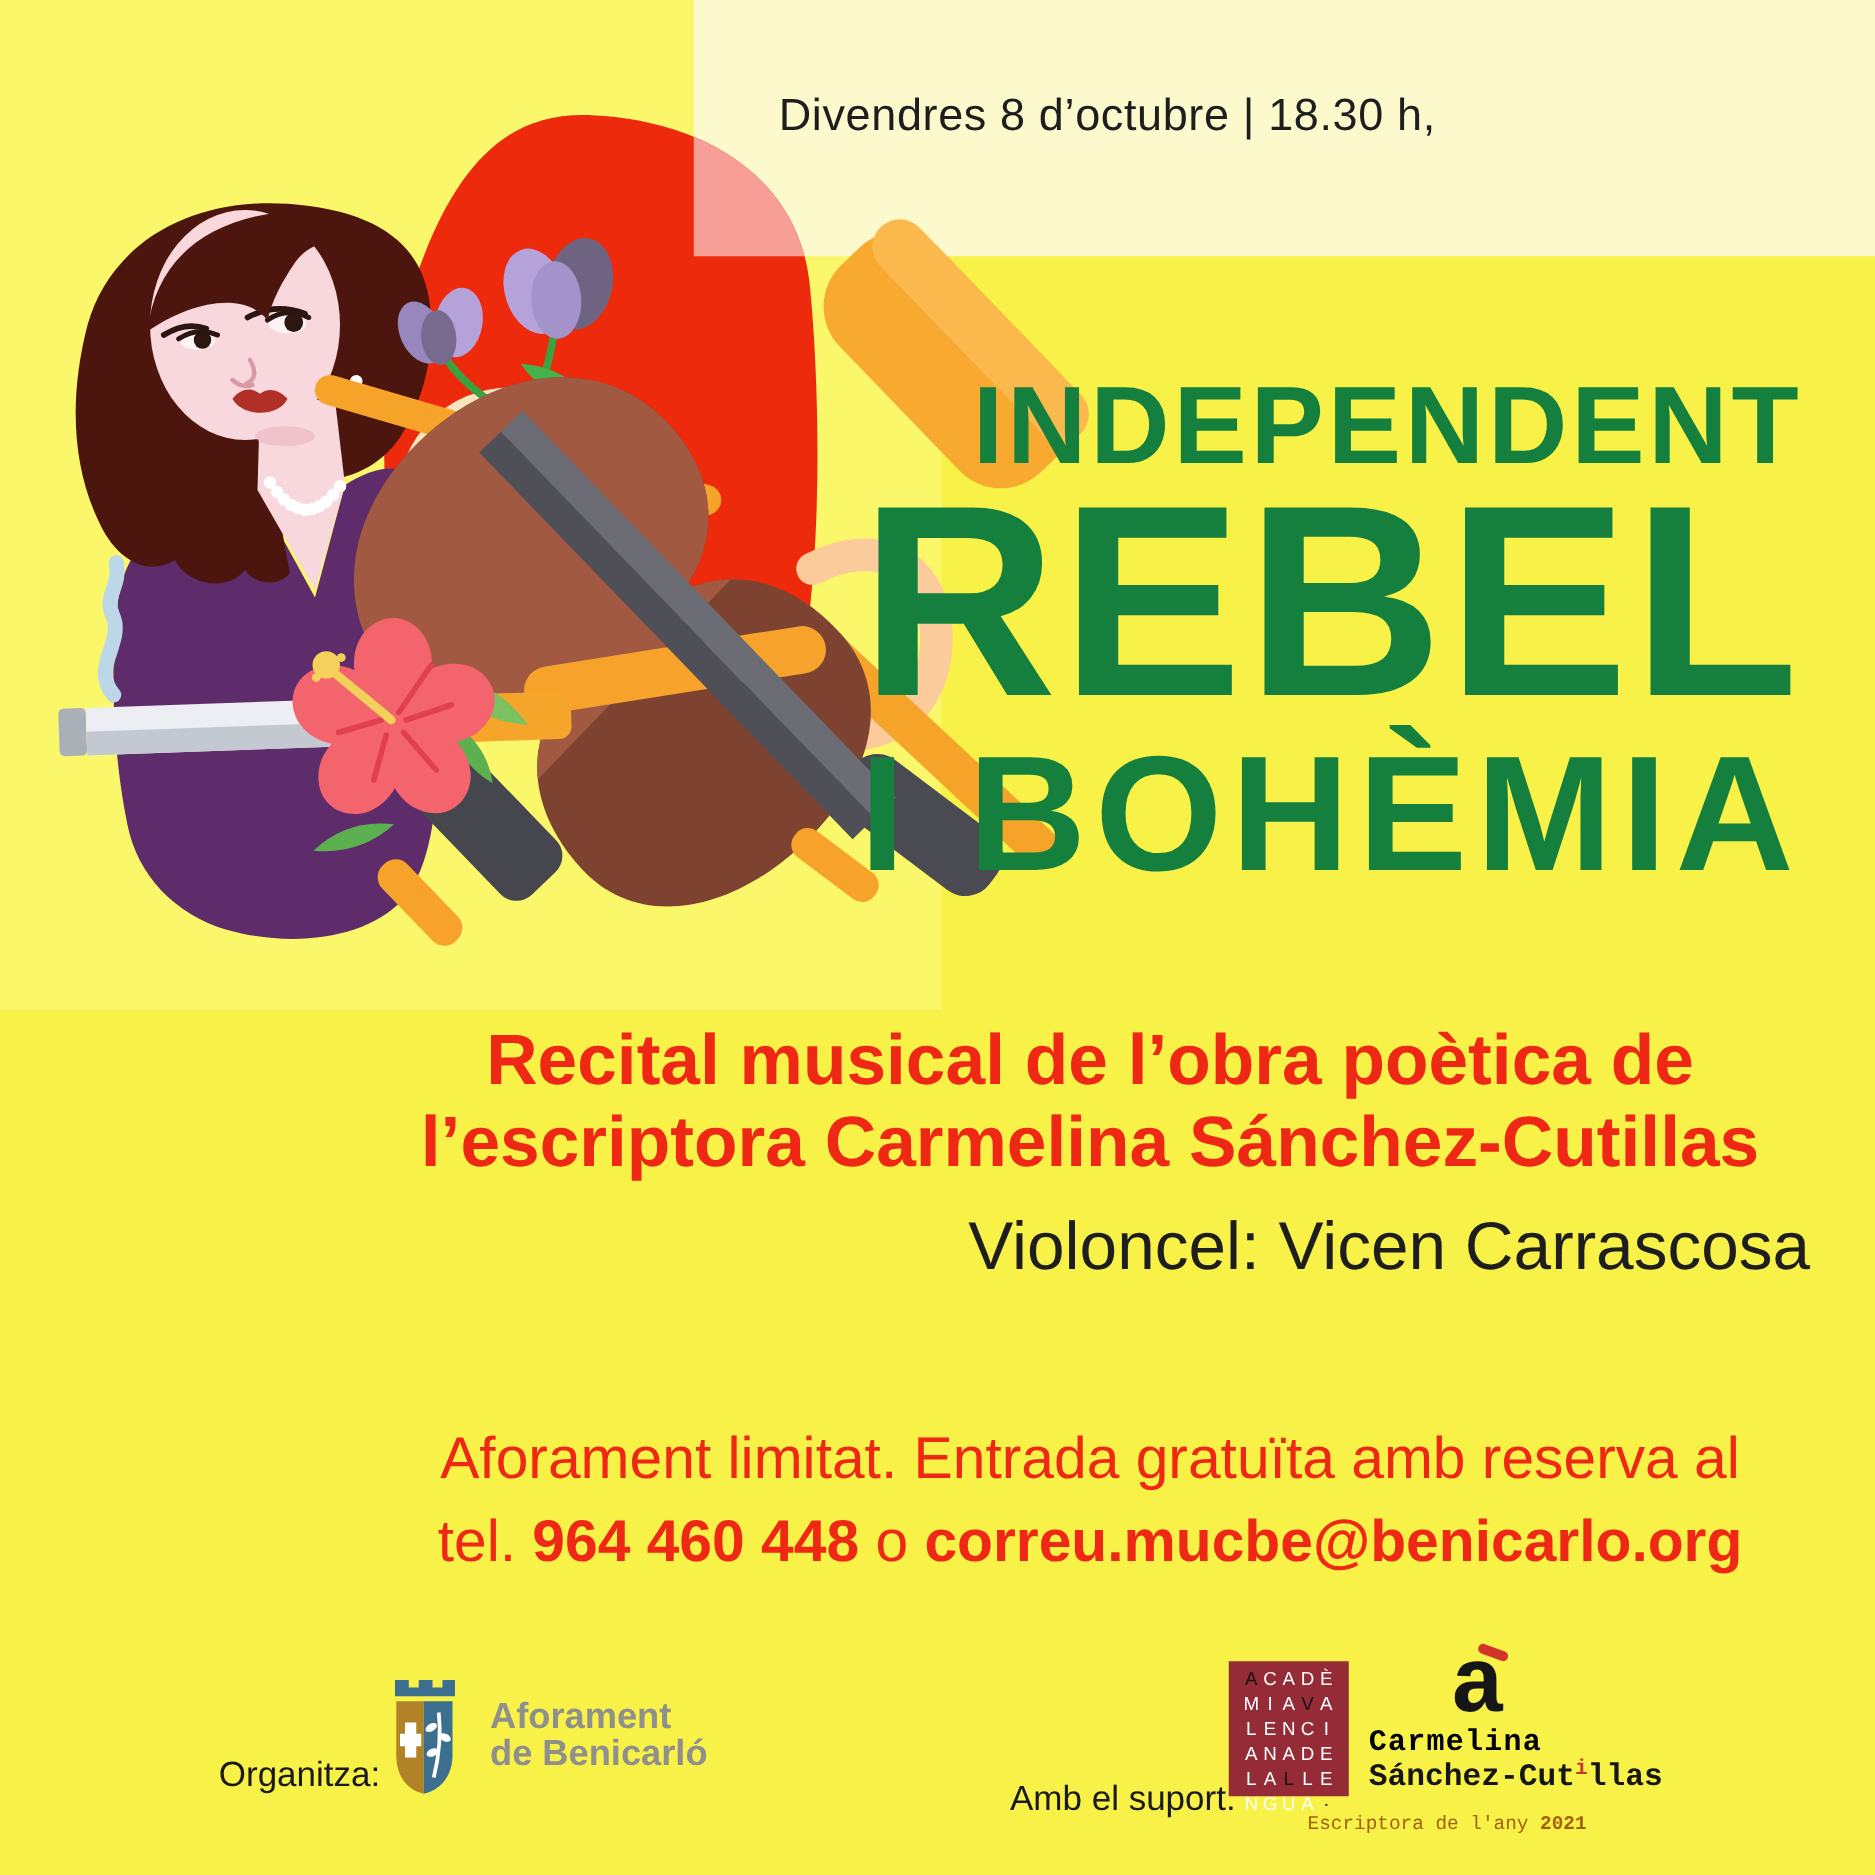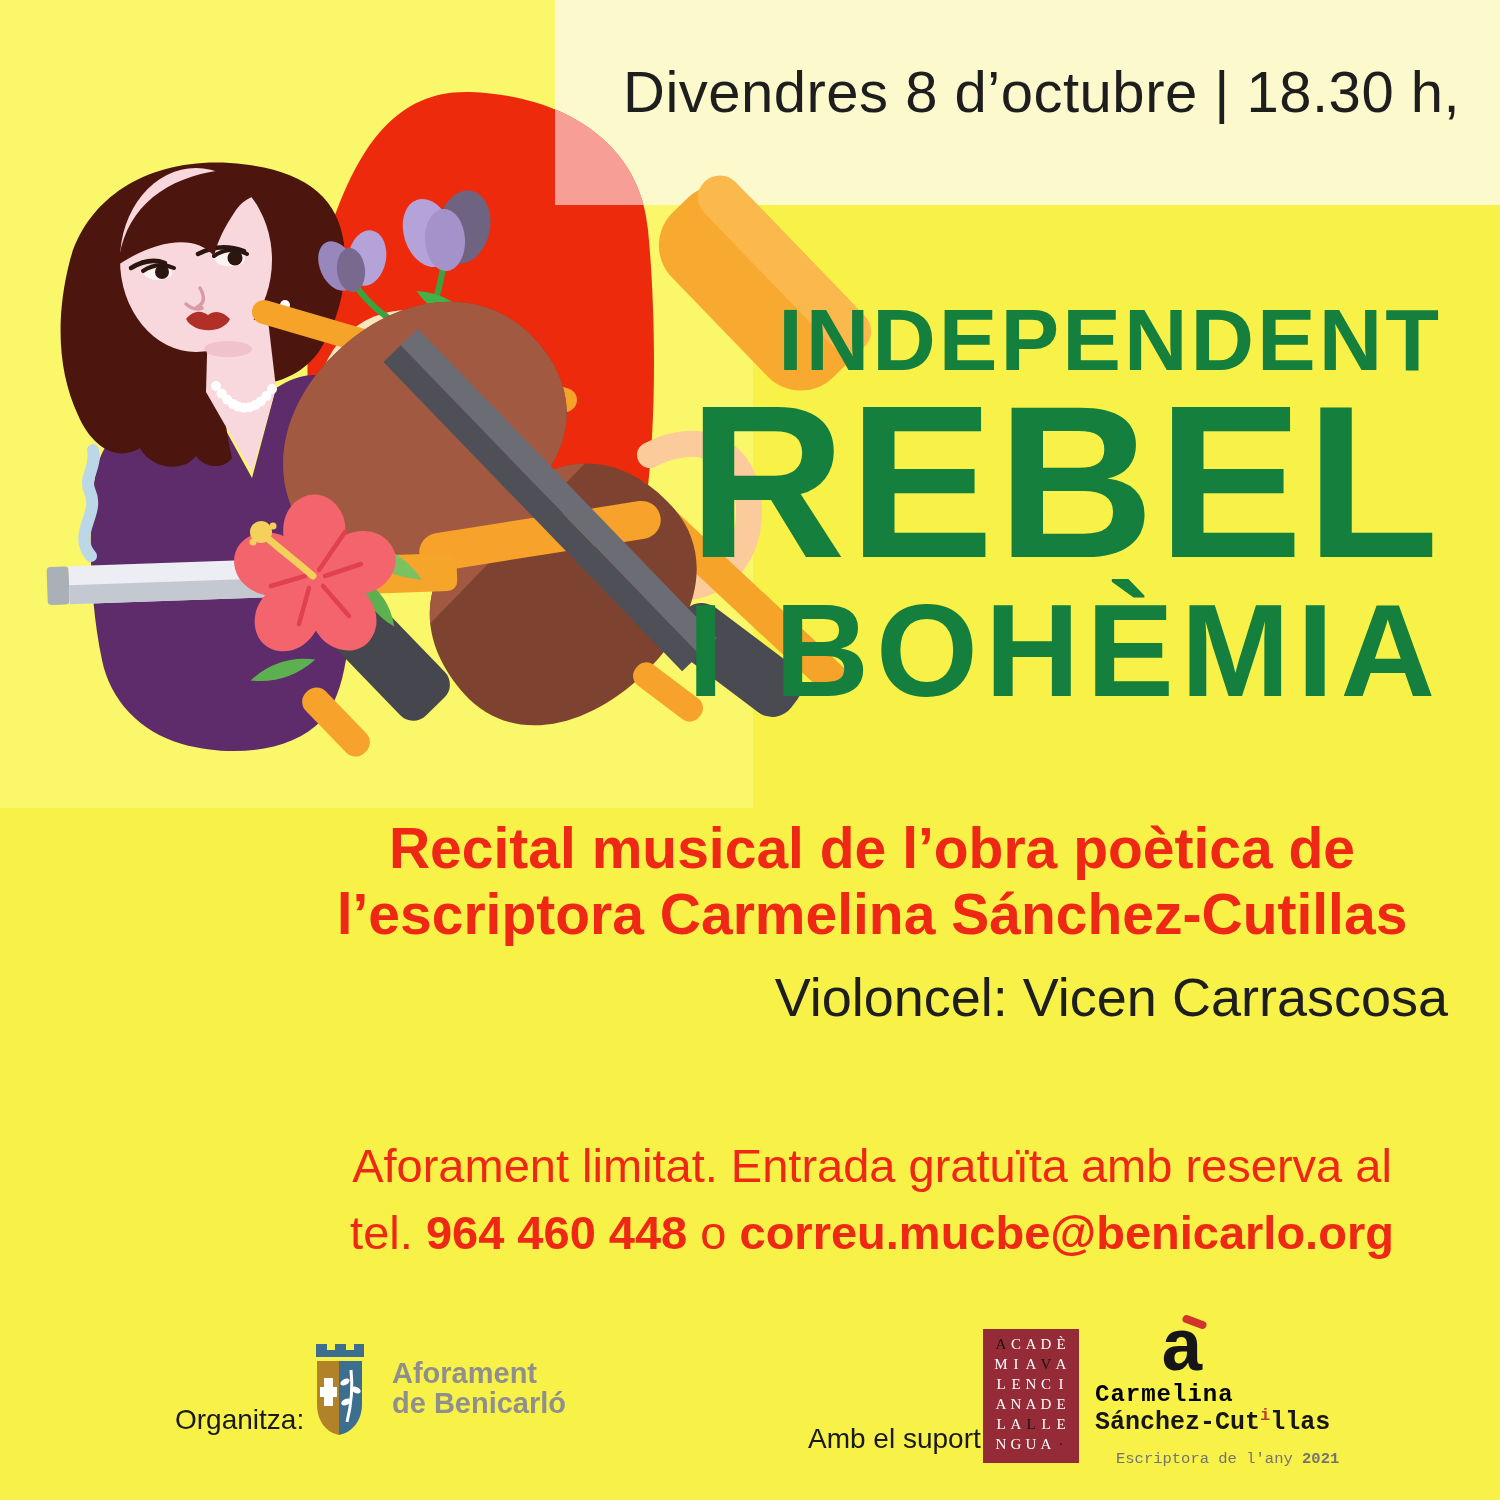--- a/index.html
+++ b/index.html
@@ -4,21 +4,21 @@
 <style>
   html,body{margin:0;padding:0;}
   body{width:1500px;height:1500px;position:relative;overflow:hidden;
        background:#F7F148;font-family:"Liberation Sans",sans-serif;}
   .abs{position:absolute;}
   
   .panel-light{left:0;top:0;width:753px;height:808px;background:#FAF76B;z-index:0;}
   .date-box{left:555px;top:0;width:945px;height:205px;background:#FCFACC;z-index:1;}
   #illus{position:absolute;left:0;top:0;z-index:2;}
   
-  .date-text{left:623px;top:56px;font-size:58px;line-height:71px;color:#1E1E1E;
+  .date-text{left:623px;top:56px;font-size:36px;line-height:71px;color:#1E1E1E;
              font-weight:500;z-index:3;letter-spacing:.5px;}
   
   .title{right:58px;top:296px;text-align:right;color:#15803d;z-index:3;font-weight:700;}
   .title .t1{font-size:88px;line-height:1;letter-spacing:3px;}
   .title .t2{font-size:218px;line-height:.95;letter-spacing:3px;margin-top:-6px;}
   .title .t3{font-size:131px;line-height:1;letter-spacing:7px;margin-top:0px;}
   
   .subtitle{left:222px;top:815px;width:1300px;text-align:center;color:#EF2715;
             font-weight:700;font-size:57px;line-height:66px;z-index:3;}
   
@@ -26,37 +26,37 @@
               line-height:67px;z-index:3;}
   
   .info{left:222px;top:1132px;width:1300px;text-align:center;color:#EF2715;
         font-size:47px;line-height:67px;z-index:3;}
   .info b{font-weight:700;}
   
   .label{color:#1A1A1A;font-size:28px;z-index:3;}
   .aj-text{left:392px;top:1358px;font-size:29px;line-height:30px;font-weight:700;
            color:#8F8F8D;z-index:3;}
   #aj-shield{left:308px;top:1340px;z-index:3;}
-  .avl{left:983px;top:1329px;width:96px;height:134px;background:#962B38;z-index:3;
-       font-family:Liberation Serif, serif;color:#FFFFFF;text-align:center;
+  .avl{left:983px;top:1329px;width:96px;height:108px;background:#962B38;z-index:3;
+       font-family:Liberation Sans, sans-serif;color:#FFFFFF;text-align:center;
        padding-top:5px;box-sizing:border-box;}
   .avl-row{height:20px;line-height:20px;font-size:15px;}
   .avl-row span{display:inline-block;width:15px;}
   .avl-black{color:#141414;}
   .carm-a{left:1160px;top:1308px;font-family:"Liberation Mono",monospace;font-weight:700;
           font-size:74px;color:#161616;z-index:3;}
   .carm-accent{position:absolute;left:22px;top:10px;width:25px;height:8px;background:#D1342B;
           transform:rotate(20deg);border-radius:4px;}
   .carm-name{left:1095px;top:1381px;font-family:"Liberation Mono",monospace;font-weight:700;
           font-size:24px;letter-spacing:1px;color:#000000;z-index:3;}
   .carm-surname{left:1095px;top:1406px;font-family:"Liberation Mono",monospace;font-weight:700;
           font-size:25px;color:#161616;z-index:3;}
   .carm-surname sup{color:#C23B2A;font-size:17px;}
-  .carm-year{left:1116px;top:1450px;font-family:"Liberation Mono",monospace;
-          font-size:15.5px;color:#737373;z-index:3;}
+  .carm-year{left:1046px;top:1450px;font-family:"Liberation Mono",monospace;
+          font-size:15.5px;color:#a16207;z-index:3;}
   .carm-year b{font-weight:700;}
 </style>
 </head>
 <body>
 
 <div class="abs panel-light"></div>
 <div class="abs date-box"></div>
 
 <svg id="illus" width="950" height="830" viewBox="0 0 950 830">
   <defs>

